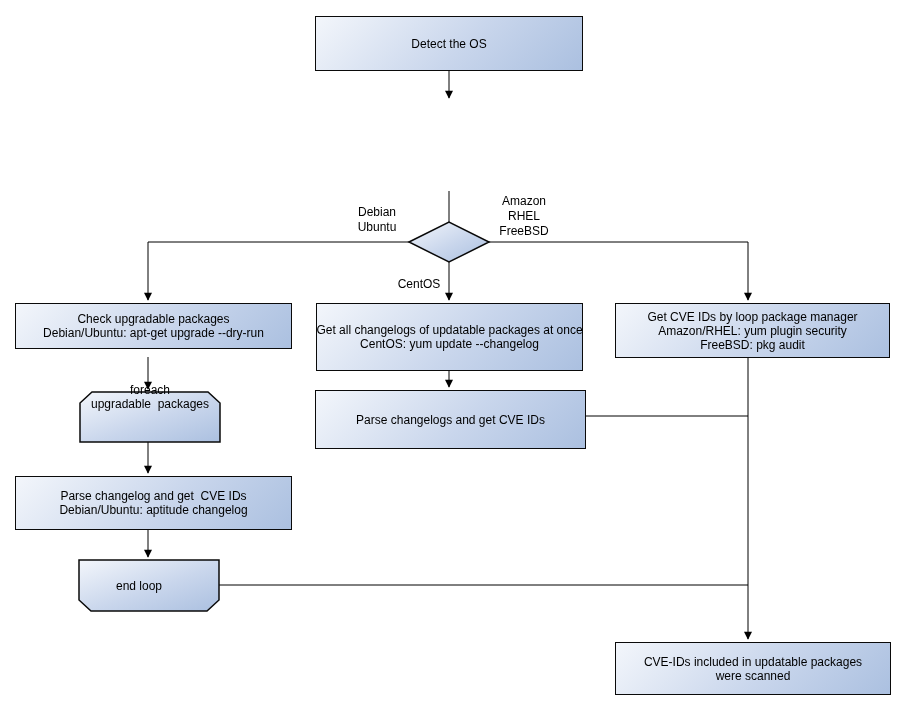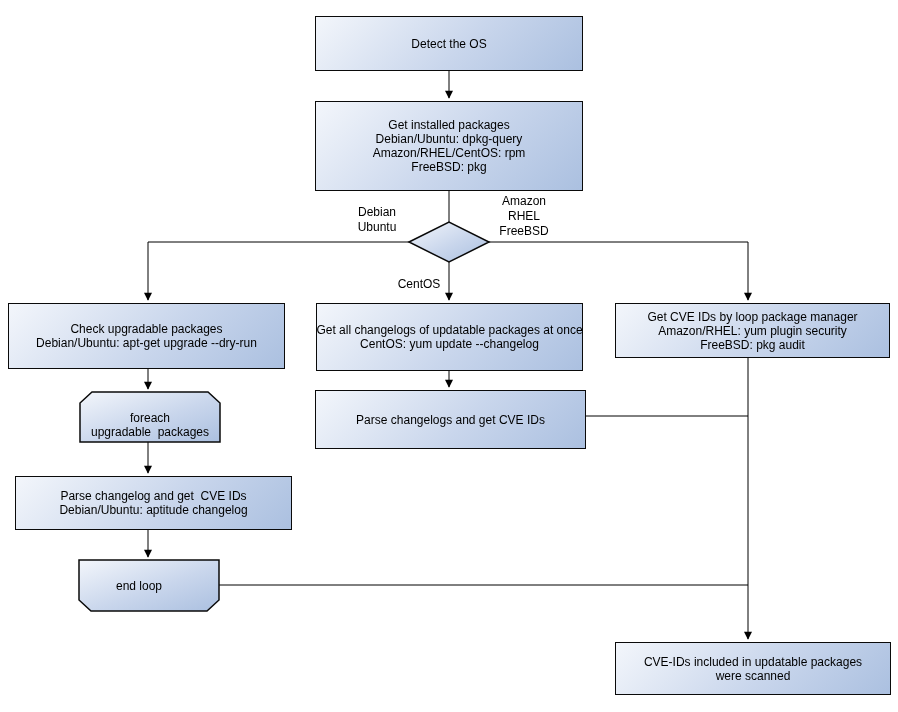--- a/index.html
+++ b/index.html
@@ -83,28 +83,22 @@
 
     <polygon points="92,392 208,392 220,403 220,442 80,442 80,403" fill="url(#nodeGrad)" stroke="#0a0a0a" stroke-width="1.5"></polygon>
 
     <polygon points="79,560 219,560 219,600 207,611 91,611 79,600" fill="url(#nodeGrad)" stroke="#0a0a0a" stroke-width="1.5"></polygon>
   </svg>
 
   <div class="box" style="left:315px;top:16px;width:268px;height:55px">
     <span class="lbl">Detect the OS</span>
   </div>
 
-  <div class="box" style="left:315px;top:101px;width:268px;height:90px">
-    <span class="lbl">Get installed packages
-Debian/Ubuntu: dpkg-query
-Amazon/RHEL/CentOS: rpm
-FreeBSD: pkg</span>
-  </div>
 
-  <div class="box" style="left:8px;top:303px;width:277px;height:66px">
+  <div class="box" style="left:15px;top:303px;width:277px;height:46px">
     <span class="lbl">Check upgradable packages
 Debian/Ubuntu: apt-get upgrade --dry-run</span>
   </div>
 
   <div class="box" style="left:15px;top:476px;width:277px;height:54px">
     <span class="lbl">Parse changelog and get  CVE IDs
 Debian/Ubuntu: aptitude changelog</span>
   </div>
 
   <div class="box" style="left:316px;top:303px;width:267px;height:68px">
@@ -120,21 +114,21 @@
     <span class="lbl">Get CVE IDs by loop package manager
 Amazon/RHEL: yum plugin security
 FreeBSD: pkg audit</span>
   </div>
 
   <div class="box" style="left:615px;top:642px;width:276px;height:53px">
     <span class="lbl">CVE-IDs included in updatable packages
 were scanned</span>
   </div>
 
-  <div class="shape-label" style="left:80px;top:400px;width:140px;height:50px">
+  <div class="shape-label" style="left:80px;top:372px;width:140px;height:50px">
     <span class="lbl">foreach
 upgradable  packages</span>
   </div>
 
   <div class="shape-label" style="left:79px;top:560px;width:120px;height:51px">
     <span class="lbl">end loop</span>
   </div>
 
   <div class="edge-label" style="left:345px;top:205px;width:64px">Debian
 Ubuntu</div>

